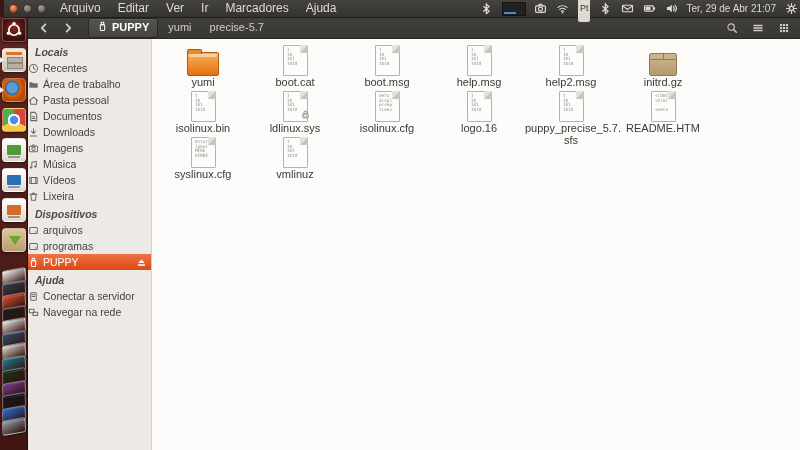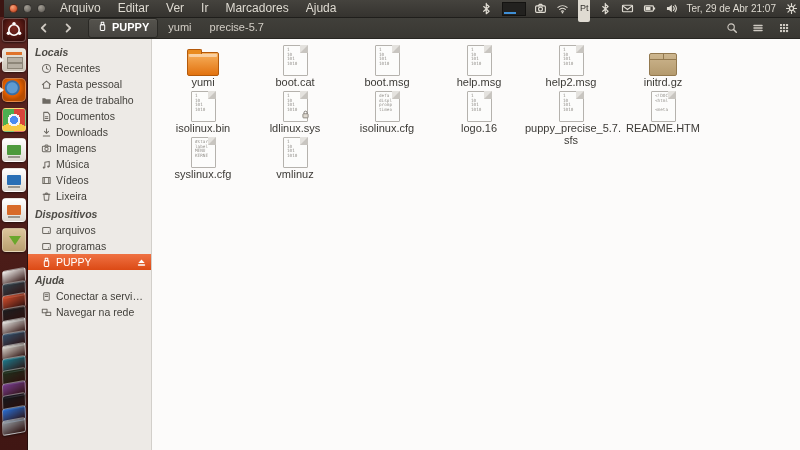--- a/index.html
+++ b/index.html
@@ -66,21 +66,21 @@
   .crumbs{display:flex;align-items:center;gap:2px;margin-left:6px;}
   .crumb{color:#d3cec6;font-size:11px;padding:2px 8px;border-radius:3px;display:flex;align-items:center;gap:4px;line-height:13px;}
   .crumb.active{background:linear-gradient(#55534d,#464440);border:1px solid #292824;
     color:#ffffff;font-weight:bold;box-shadow:inset 0 1px 0 rgba(255,255,255,.08);}
   #toolbar-right{margin-left:auto;display:flex;align-items:center;gap:14px;padding-right:4px;}
   #win-body{flex:1;display:flex;min-height:0;}
   
   #sidebar{width:124px;flex:0 0 124px;background:#edeae6;border-right:1px solid #d2cfca;
     padding-top:3px;box-sizing:border-box;overflow:hidden;}
   .sb-header{font-size:10.5px;font-weight:bold;color:#4c4a45;padding:4px 6px 2px 7px;line-height:12px;font-style:italic;}
-  .sb-item{display:flex;align-items:center;gap:4px;padding:1px 4px 1px 13px;height:14px;
+  .sb-item{display:flex;align-items:center;gap:4px;padding:1px 4px 1px 0;height:14px;
     font-size:10.5px;color:#43413c;white-space:nowrap;cursor:default;}
   .sb-item .lbl{overflow:hidden;text-overflow:ellipsis;}
   .sb-item.selected{background:linear-gradient(#ef7243,#dc4a15);color:#ffffff;}
   .sb-item .eject{margin-left:auto;display:flex;align-items:center;}
   
   #content{flex:1;background:#fcfbfa;position:relative;overflow:hidden;}
   #file-grid{padding:4px 0 0 5px;}
   .fcell{display:inline-block;width:92px;height:46px;vertical-align:top;text-align:center;cursor:default;}
   .icon-wrap{height:33px;position:relative;display:flex;align-items:flex-end;justify-content:center;}
   .flabel{font-size:11px;line-height:11.5px;color:#3c3a36;white-space:pre-line;margin-top:1px;}
@@ -287,33 +287,33 @@
             <svg width="11" height="11" viewBox="0 0 12 12" fill="none" stroke="#6e6a63" stroke-width="1.1" stroke-linecap="round" stroke-linejoin="round">
               <circle cx="6" cy="6" r="4.4"></circle>
               <path d="M6 3.5V6l1.8 1"></path>
             </svg>
           </span>
           <span class="lbl">Recentes</span>
         </div>
         <div class="sb-item">
           <span style="display: flex;">
             <svg width="11" height="11" viewBox="0 0 12 12" fill="none" stroke="#6e6a63" stroke-width="1.1" stroke-linecap="round" stroke-linejoin="round">
+              <path d="M1.5 9.5v-6h3l1 1.2h5v4.8z" fill="#6e6a63" stroke="none"></path>
+            </svg>
+          </span>
+          <span class="lbl">Área de trabalho</span>
+        </div>
+        <div class="sb-item">
+          <span style="display: flex;">
+            <svg width="11" height="11" viewBox="0 0 12 12" fill="none" stroke="#6e6a63" stroke-width="1.1" stroke-linecap="round" stroke-linejoin="round">
               <path d="M1.5 6.2 6 2.2l4.5 4"></path>
               <path d="M2.8 5.4V10h6.4V5.4"></path>
             </svg>
           </span>
           <span class="lbl">Pasta pessoal</span>
-        </div>
-        <div class="sb-item">
-          <span style="display: flex;">
-            <svg width="11" height="11" viewBox="0 0 12 12" fill="none" stroke="#6e6a63" stroke-width="1.1" stroke-linecap="round" stroke-linejoin="round">
-              <path d="M1.5 9.5v-6h3l1 1.2h5v4.8z" fill="#6e6a63" stroke="none"></path>
-            </svg>
-          </span>
-          <span class="lbl">Área de trabalho</span>
         </div>
         <div class="sb-item">
           <span style="display: flex;">
             <svg width="11" height="11" viewBox="0 0 12 12" fill="none" stroke="#6e6a63" stroke-width="1.1" stroke-linecap="round" stroke-linejoin="round">
               <path d="M3 1.5h4.5L9.5 4v6.5H3z"></path>
               <path d="M4.5 6.2h3M4.5 8.2h3"></path>
             </svg>
           </span>
           <span class="lbl">Documentos</span>
         </div>

